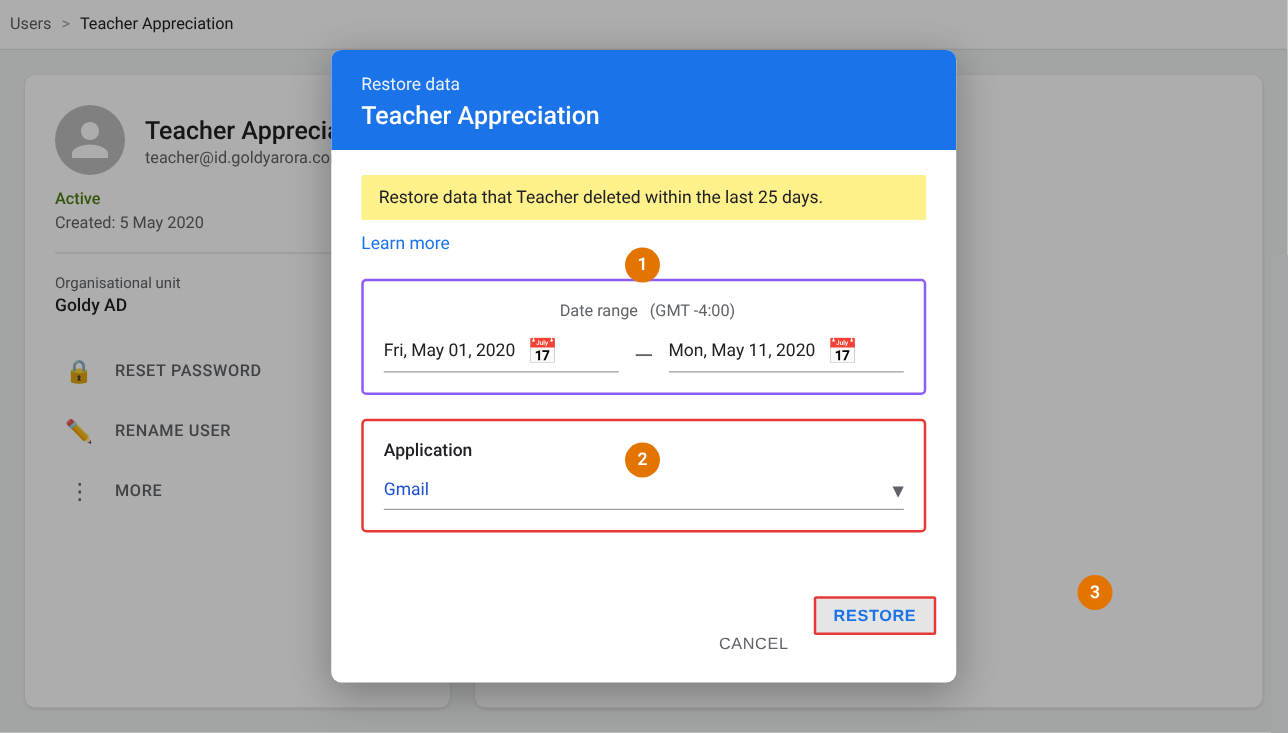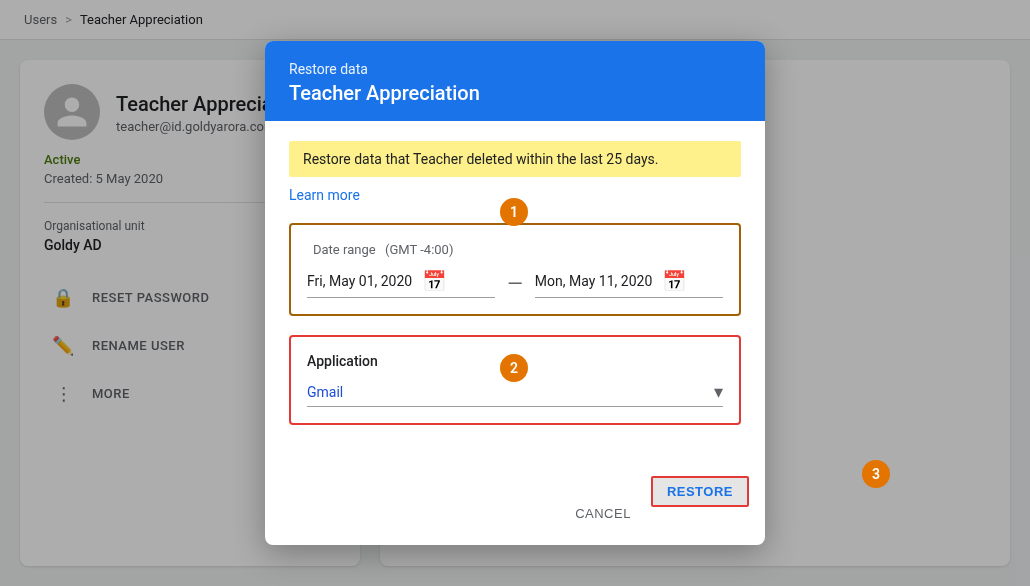--- a/index.html
+++ b/index.html
@@ -9,21 +9,21 @@
       width: 1030px;
       height: 586px;
       overflow: hidden;
       position: relative;
     }
 
     
     .breadcrumb-bar {
       background: #fff;
       border-bottom: 1px solid #e0e0e0;
-      padding: 10px 24px;
+      padding: 10px 8px;
       display: flex;
       align-items: center;
       gap: 8px;
       font-size: 13px;
       color: #5f6368;
       height: 40px;
     }
     .breadcrumb-separator {
       color: #9aa0a6;
     }
@@ -298,25 +298,26 @@
       font-weight: 600;
       display: flex;
       align-items: center;
       justify-content: center;
       position: absolute;
       z-index: 30;
     }
 
     
     .date-range-section {
-      border: 2px solid #a16207;
+      border: 2px solid #8b5cf6;
       border-radius: 4px;
       padding: 16px;
       margin-bottom: 19px;
       position: relative;
+      text-align: center;
     }
 
     .date-range-label {
       font-size: 14px;
       font-weight: 500;
       color: #202124;
       margin-bottom: 12px;
     }
 
     .date-range-label span {

